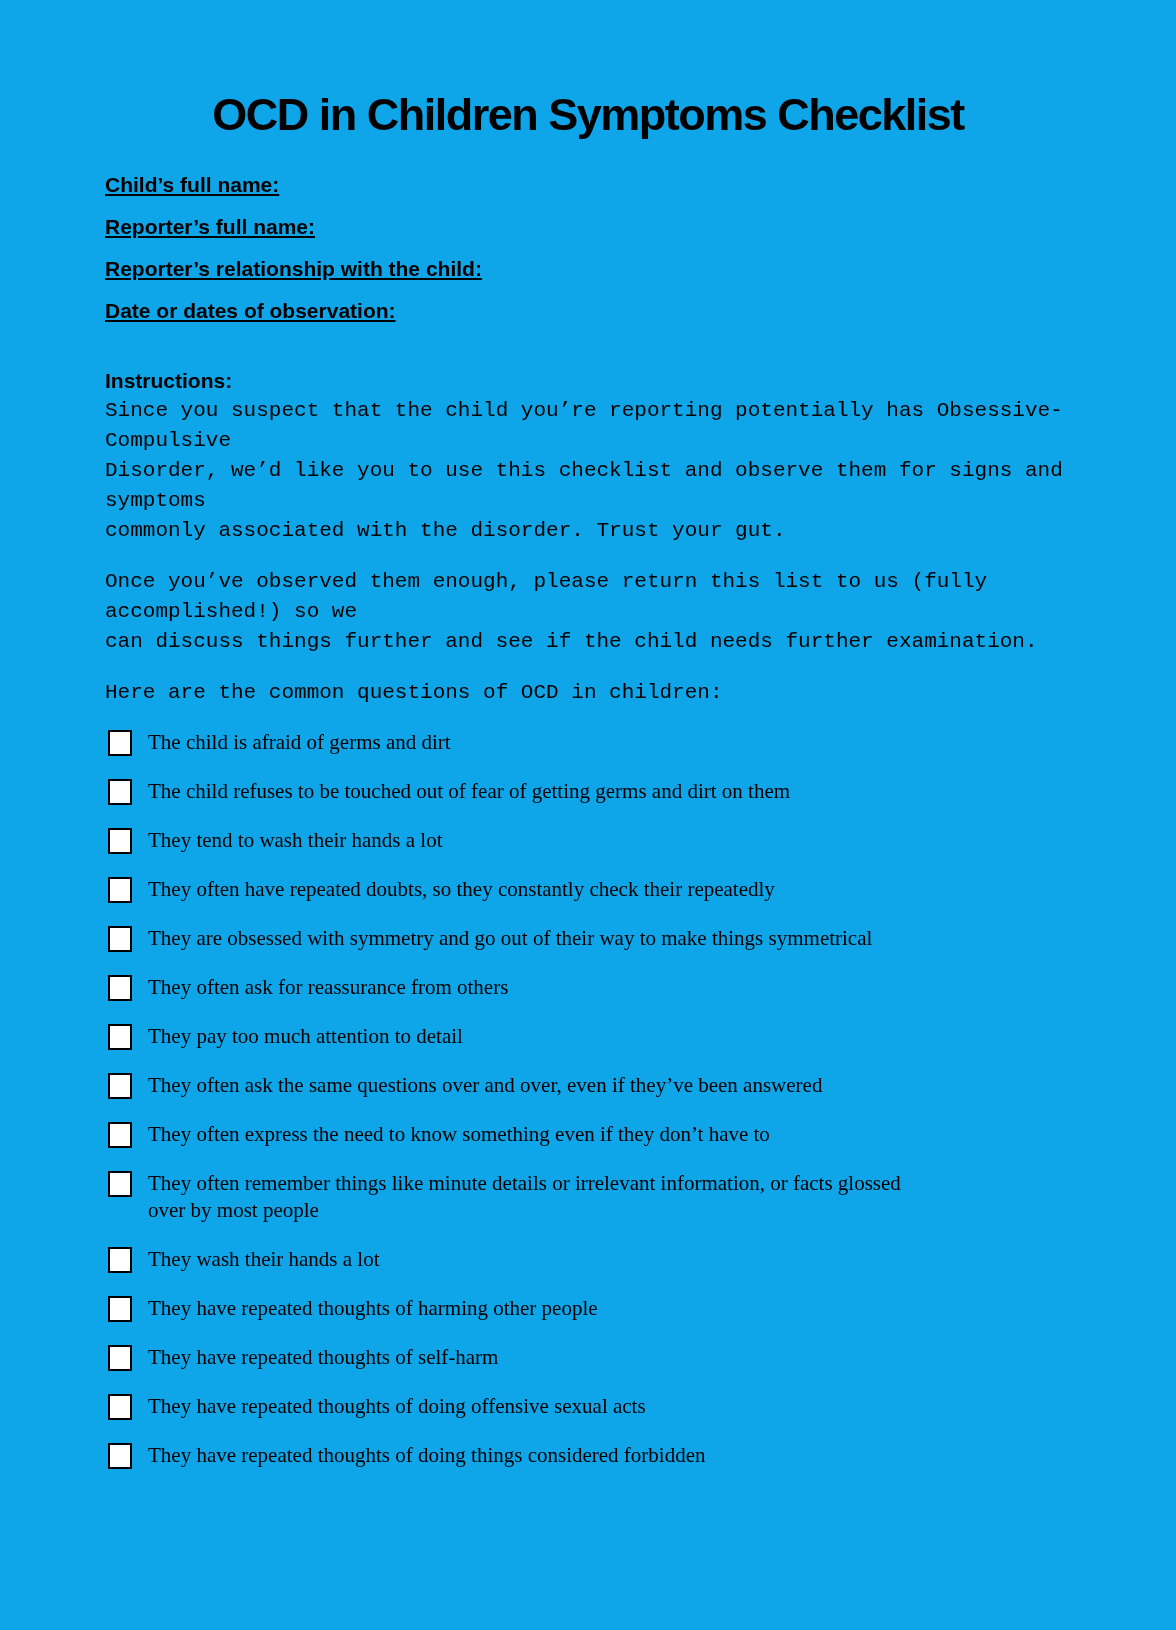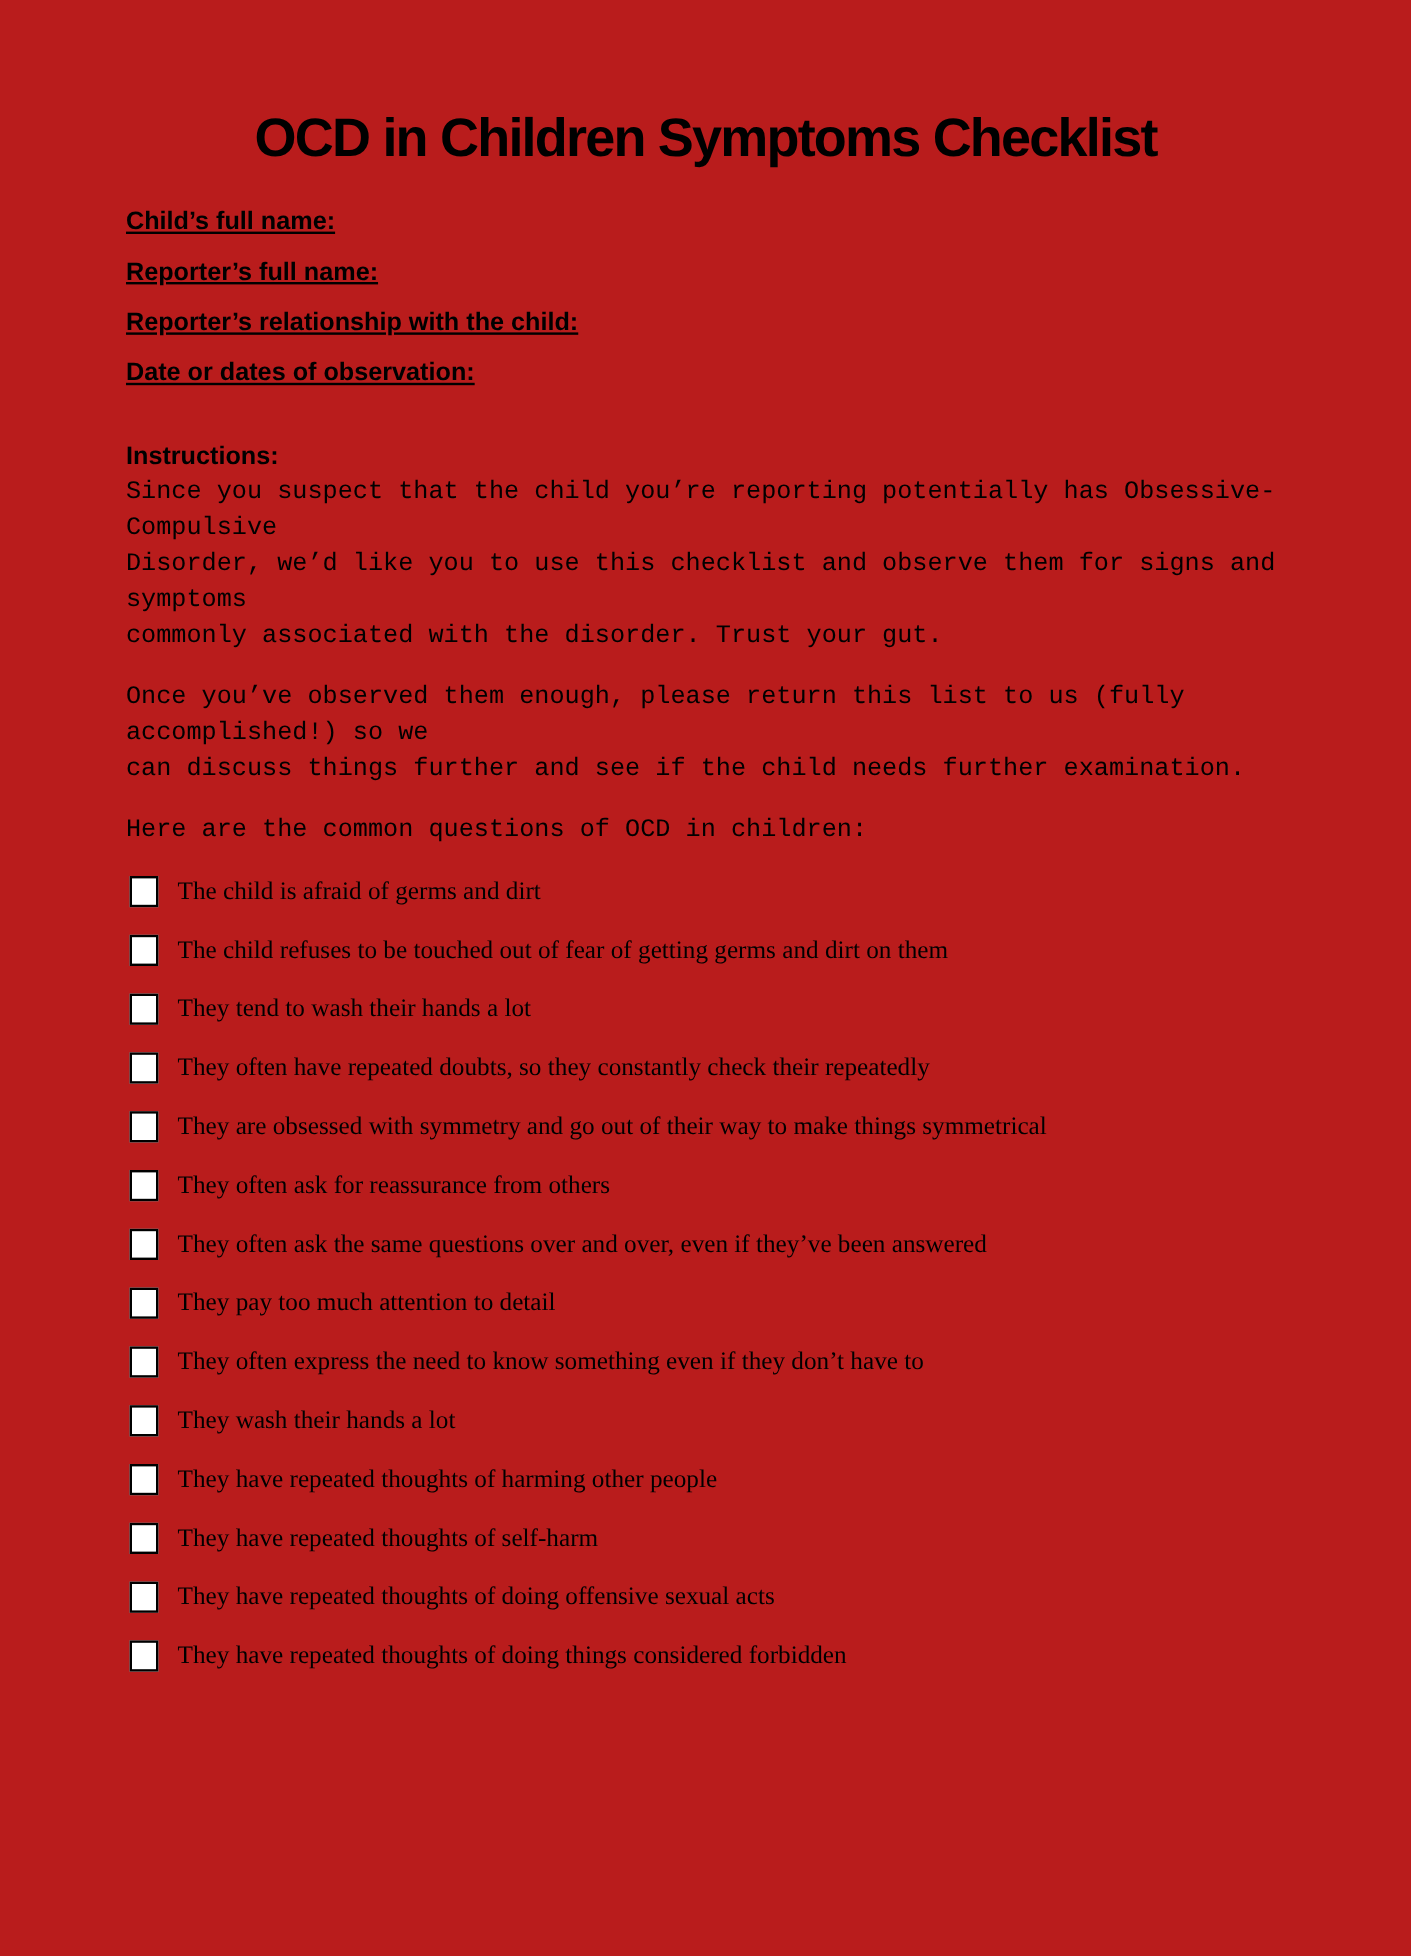--- a/index.html
+++ b/index.html
@@ -7,21 +7,21 @@
     padding: 0;
     background: #ffffff;
     color: #000000;
     font-family: "Liberation Sans", "DejaVu Sans", sans-serif;
   }
   .page {
     position: relative;
     width: 1176px;
     height: 1630px;
     margin: 0 auto;
-    background: #b91c1c;
+    background: #0ea5e9;
     box-sizing: border-box;
     padding: 90px 105px 60px 105px;
     overflow: hidden;
   }
   .doc-title {
     margin: 0 0 34px 0;
     text-align: center;
     font-size: 45px;
     font-weight: 700;
     letter-spacing: -1.5px;
@@ -132,33 +132,38 @@
       </div>
 
 
       <div class="check-item">
         <span class="checkbox"></span>
         <span class="check-label">They often ask for reassurance from others</span>
       </div>
 
       <div class="check-item">
         <span class="checkbox"></span>
-        <span class="check-label">They often ask the same questions over and over, even if they’ve been answered</span>
+        <span class="check-label">They pay too much attention to detail</span>
       </div>
 
       <div class="check-item">
         <span class="checkbox"></span>
-        <span class="check-label">They pay too much attention to detail</span>
+        <span class="check-label">They often ask the same questions over and over, even if they’ve been answered</span>
       </div>
 
       <div class="check-item">
         <span class="checkbox"></span>
         <span class="check-label">They often express the need to know something even if they don’t have to</span>
       </div>
 
+      <div class="check-item">
+        <span class="checkbox"></span>
+        <span class="check-label">They often remember things like minute details or irrelevant information, or facts glossed
+over by most people</span>
+      </div>
 
       <div class="check-item">
         <span class="checkbox"></span>
         <span class="check-label">They wash their hands a lot</span>
       </div>
 
       <div class="check-item">
         <span class="checkbox"></span>
         <span class="check-label">They have repeated thoughts of harming other people</span>
       </div>

